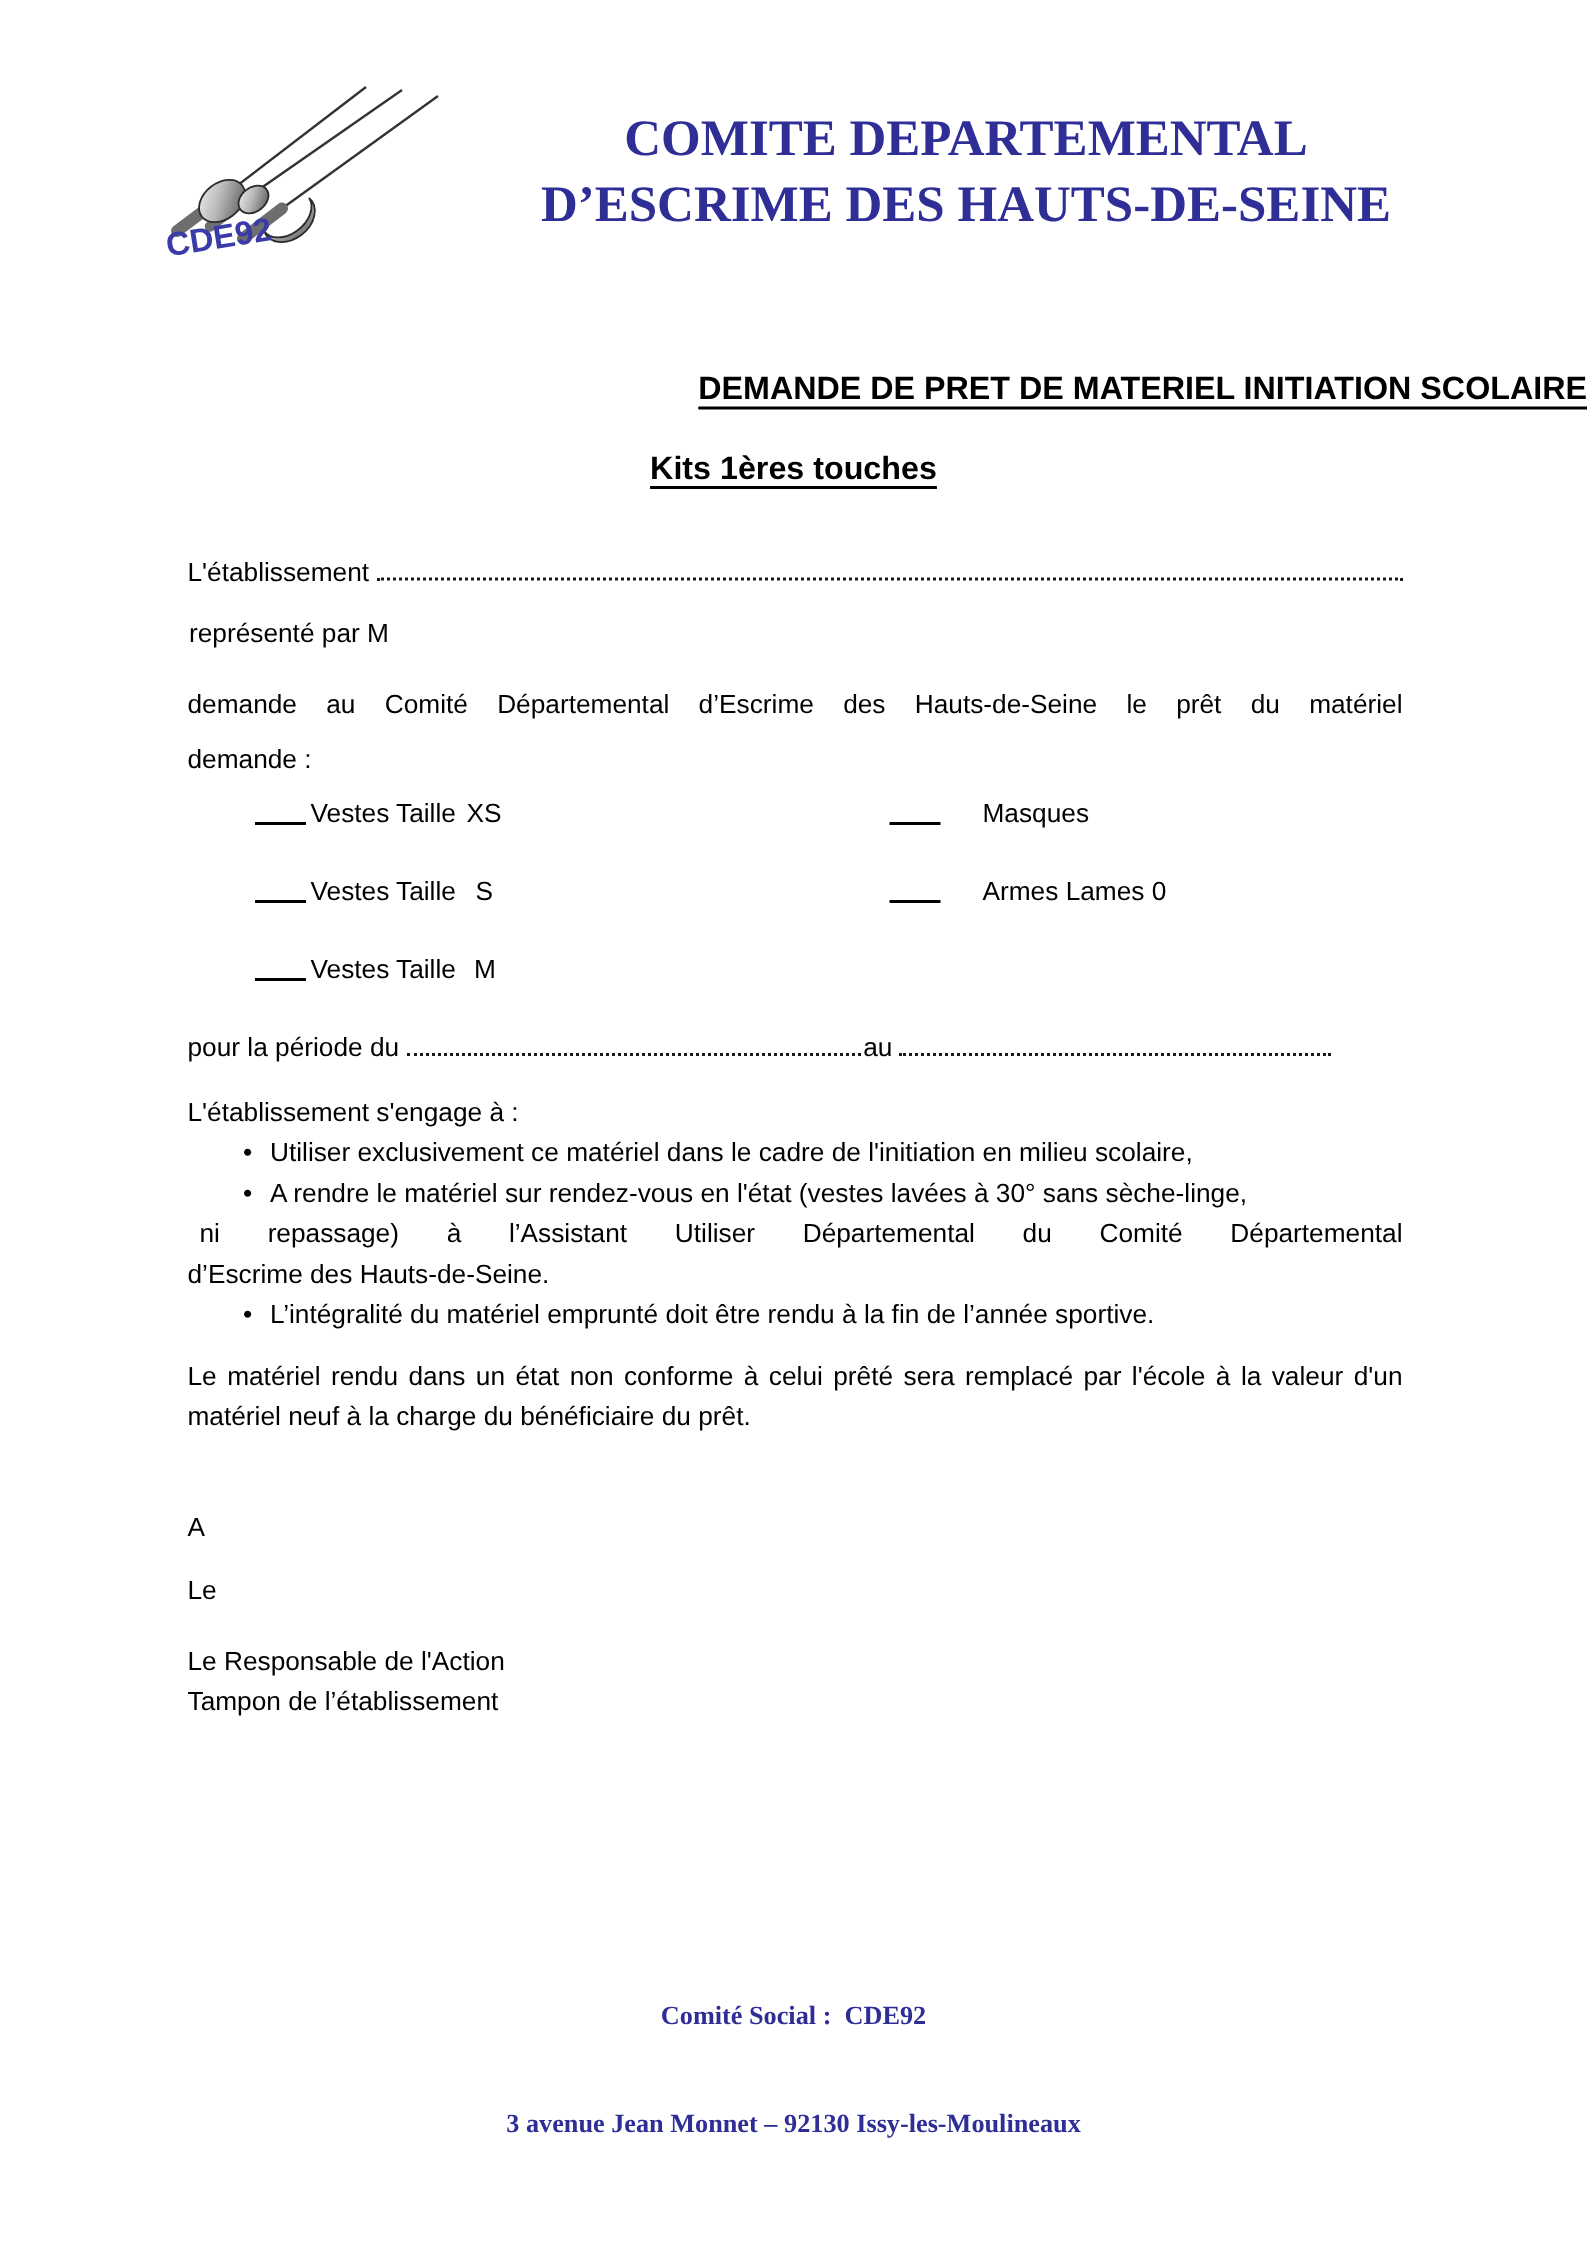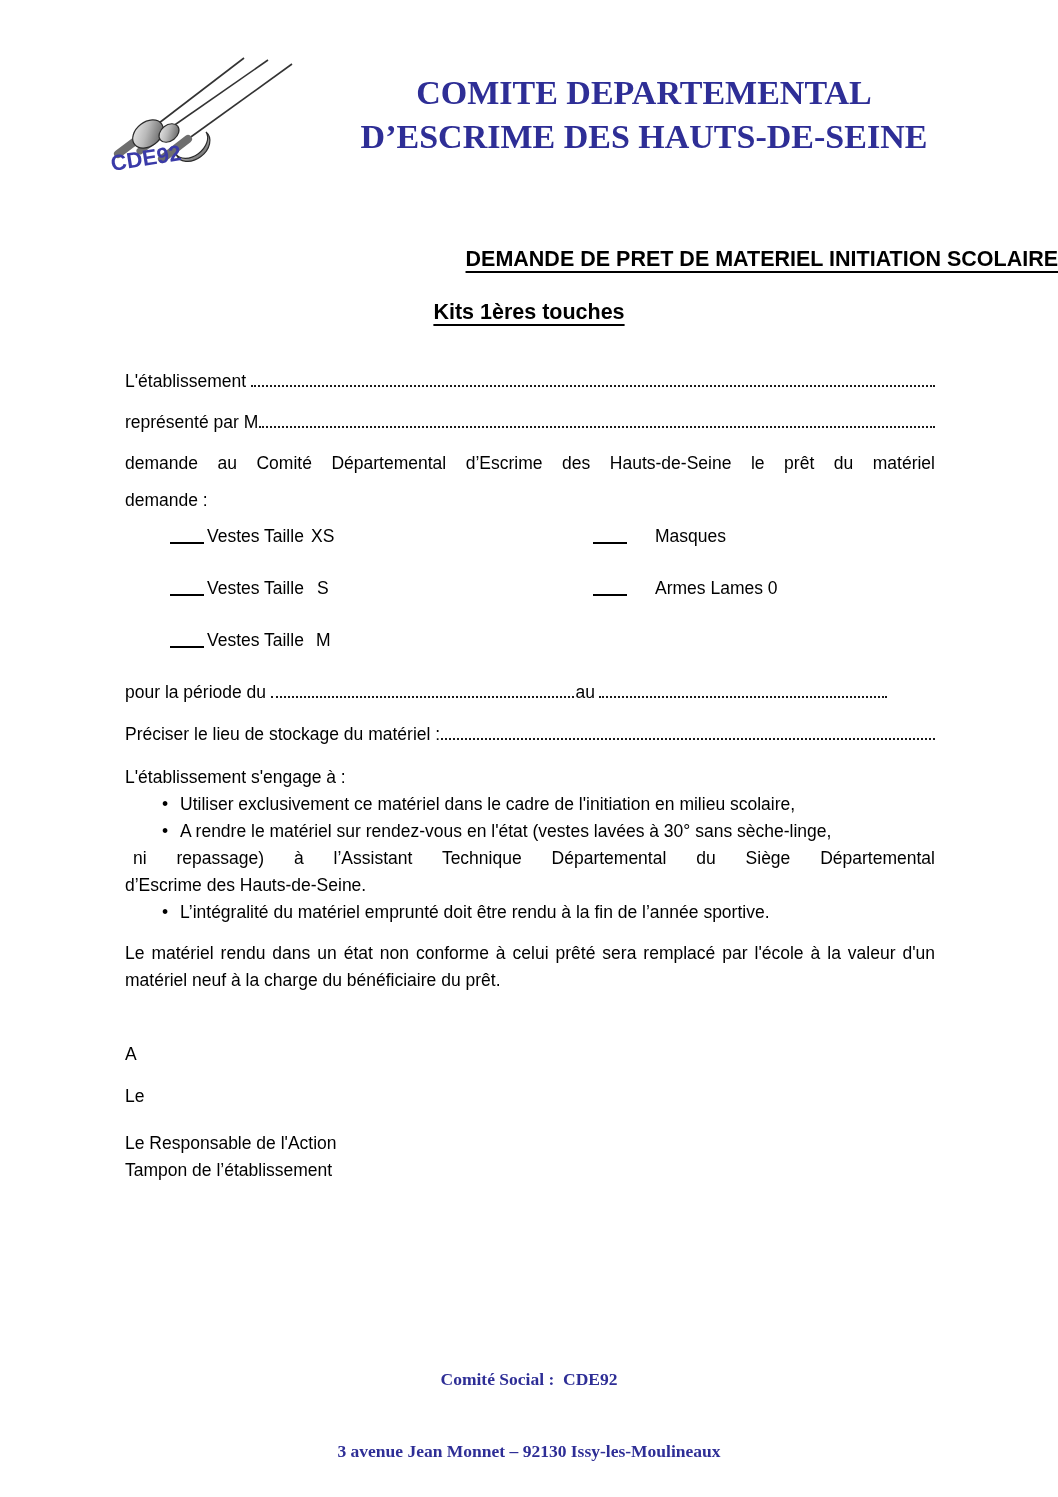--- a/index.html
+++ b/index.html
@@ -51,21 +51,21 @@
   
   .content { margin:0 123px 0 125px; }
   .fill-line { display:flex; align-items:baseline; line-height:24px; }
   .leader {
     flex:1 1 auto;
     border-bottom:2px dotted #1a1a1a;
     margin:0 0 3px 5px;
     height:1px;
   }
   .ml-first { margin-top:44px; }
-  .ml-next  { margin-top:17px; }
+  .ml-next  { margin-top:17px;flex-direction:column; }
 
   .para-justify {
     margin-top:17px;
     line-height:24px;
     text-align:justify;
     text-align-last:justify;
   }
   .para-plain { margin-top:13px; line-height:24px; }
 
   
@@ -210,36 +210,32 @@
         <span class="eq-size" style="left:191px">M</span>
       </div>
     </div>
 
     <div class="fill-line periode-line">
       <span>pour la période du</span>
       <div class="leader l1"></div>
       <span class="periode-au">au</span>
       <div class="leader l2"></div>
     </div>
-    <div class="fill-line stockage-line">
-      <span>Préciser le lieu de stockage du matériel :</span>
-      <div class="leader" style="margin-left:1px"></div>
-    </div>
 
     <div class="engage-heading">L'établissement s'engage à :</div>
 
     <div class="bullet-row">
       <span class="bullet-glyph">•</span>
       <span class="bullet-text">Utiliser exclusivement ce matériel dans le cadre de l'initiation en milieu scolaire,</span>
     </div>
     <div class="bullet-row">
       <span class="bullet-glyph">•</span>
       <span class="bullet-text">A rendre le matériel sur rendez-vous en l'état (vestes lavées à 30° sans sèche-linge,</span>
     </div>
-    <div class="hang-justify">ni repassage) à l’Assistant Technique Départemental du Siège Départemental</div>
+    <div class="hang-justify">ni repassage) à l’Assistant Utiliser Départemental du Comité Départemental</div>
     <div class="hang-plain">d’Escrime des Hauts-de-Seine.</div>
     <div class="bullet-row">
       <span class="bullet-glyph">•</span>
       <span class="bullet-text">L’intégralité du matériel emprunté doit être rendu à la fin de l’année sportive.</span>
     </div>
 
     <div class="replace-para">Le matériel rendu dans un état non conforme à celui prêté sera remplacé par l'école à la valeur d'un matériel neuf à la charge du bénéficiaire du prêt.</div>
 
     <div class="sig-a">A</div>
     <div class="sig-le">Le</div>

